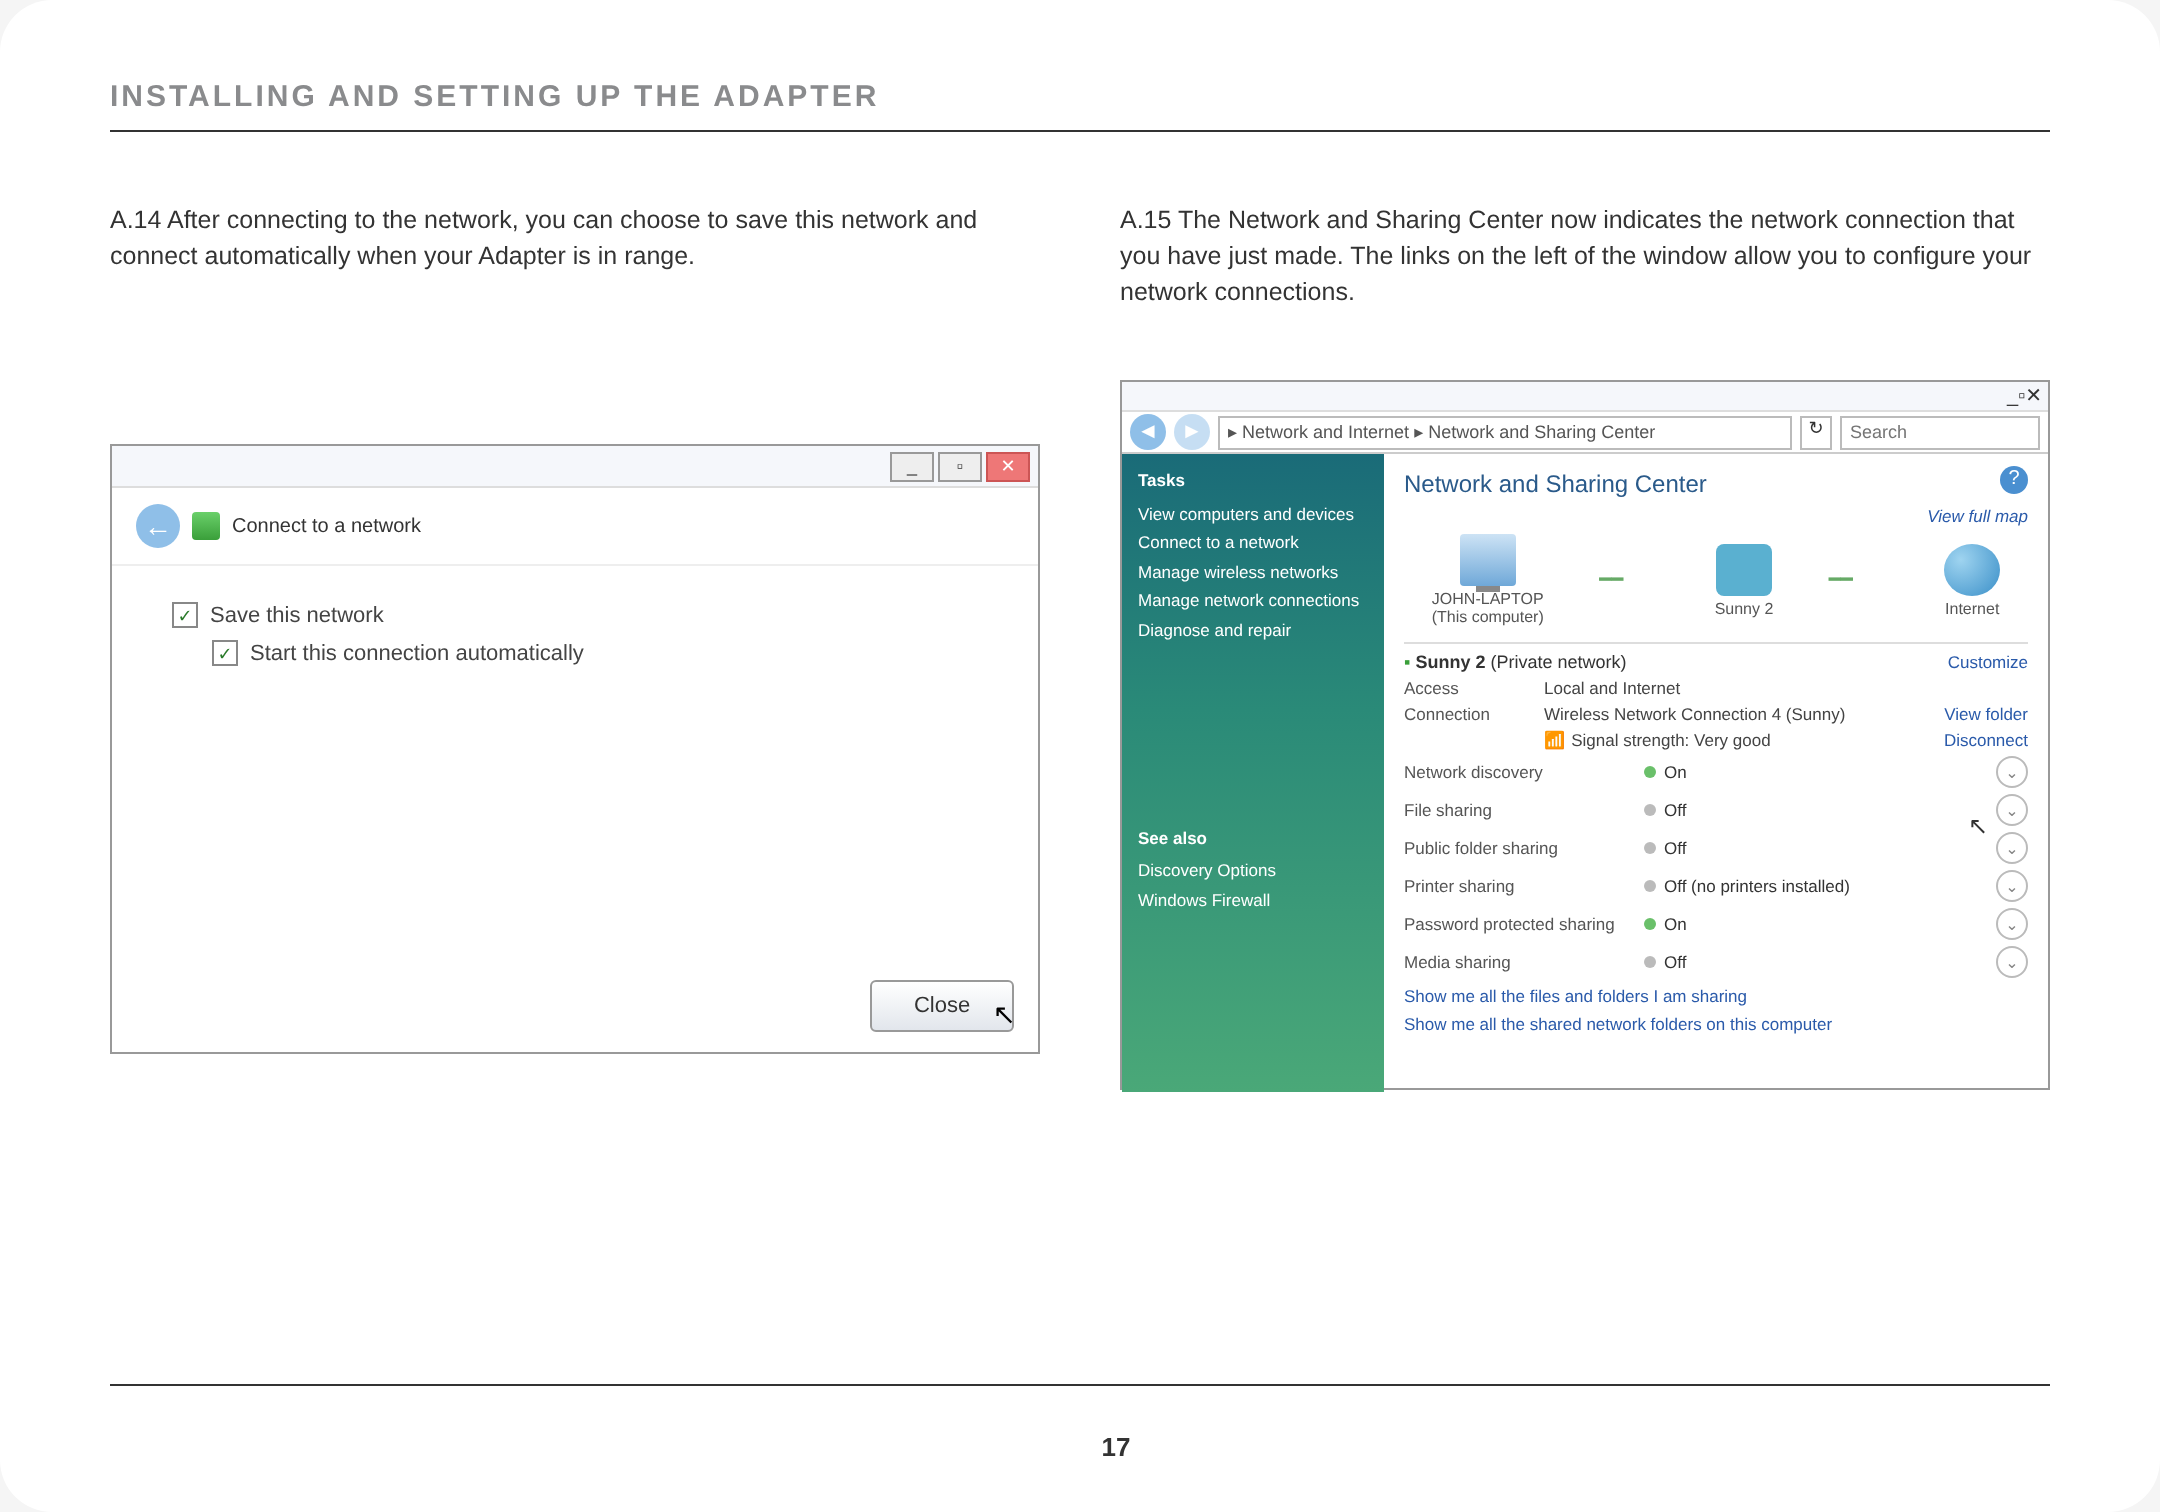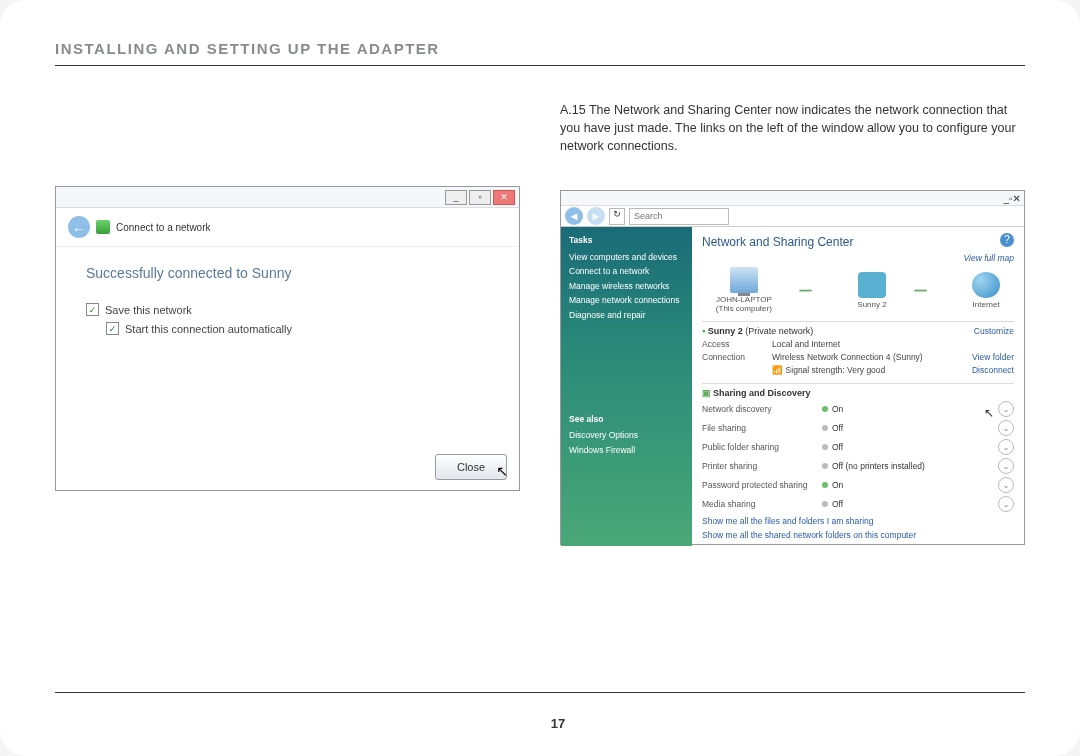--- a/index.html
+++ b/index.html
@@ -71,34 +71,34 @@
 </head>
 <body>
 
 <div class="page">
   <div class="section-title">INSTALLING AND SETTING UP THE ADAPTER</div>
   <hr class="hr-top">
 
   <div class="columns">
 
     <div class="col">
+      <div class="step-text">A.14 After connecting to the network, you can choose to save this network and connect automatically when your Adapter is in range.</div>
 
       <div class="shot s1">
         <div class="win-bar">
           <span class="win-btn">_</span>
           <span class="win-btn">▫</span>
           <span class="win-btn red">✕</span>
         </div>
         <div class="title-row">
           <span class="back-arrow">←</span>
           <span class="net-ico"></span>
           <span>Connect to a network</span>
         </div>
         <div class="body">
-          <div class="success">Successfully connected to Sunny</div>
           <div class="cb-row">
             <span class="cb">✓</span>
             <span>Save this network</span>
           </div>
           <div class="cb-row indent">
             <span class="cb">✓</span>
             <span>Start this connection automatically</span>
           </div>
         </div>
         <div class="close-btn">
@@ -113,20 +113,21 @@
 
       <div class="shot s2">
         <div class="win-bar">
           <span class="win-btn">_</span>
           <span class="win-btn">▫</span>
           <span class="win-btn">✕</span>
         </div>
         <div class="addr-bar">
           <span class="nav-circle">◄</span>
           <span class="nav-circle" style="opacity:.5">►</span>
+          <span class="addr">▸ Network and Internet ▸ Network and Sharing Center</span>
           <span style="border:1px solid #bbb;height:15px;width:14px;font-size:9px;text-align:center;">↻</span>
           <input class="search" placeholder="Search" style="">
         </div>
         <div class="main">
           <div class="sidebar">
             <div class="hdr">Tasks</div>
             <div>View computers and devices</div>
             <div>Connect to a network</div>
             <div>Manage wireless networks</div>
             <div>Manage network connections</div>
@@ -171,21 +172,20 @@
                   <span class="v">Wireless Network Connection 4 (Sunny)</span>
                   <span class="link">View folder</span>
                 </div>
               <div class="kv">
                   <span class="k"></span>
                   <span class="v"><span class="sig-ico">📶</span><span>Signal strength: Very good</span></span>
                   <span class="link">Disconnect</span>
                 </div>
             </div>
 
-            <div class="sd-head"><span style="color:#6a6;">▣ </span><span>Sharing and Discovery</span></div>
             <div id="sd-rows">
                 <div class="sd-row">
                   <span class="lbl">Network discovery</span>
                   <span class="dot "></span>
                   <span>On</span>
                   <span class="expand">⌄</span>
                 </div>
                 <div class="sd-row">
                   <span class="lbl">File sharing</span>
                   <span class="dot off"></span>

